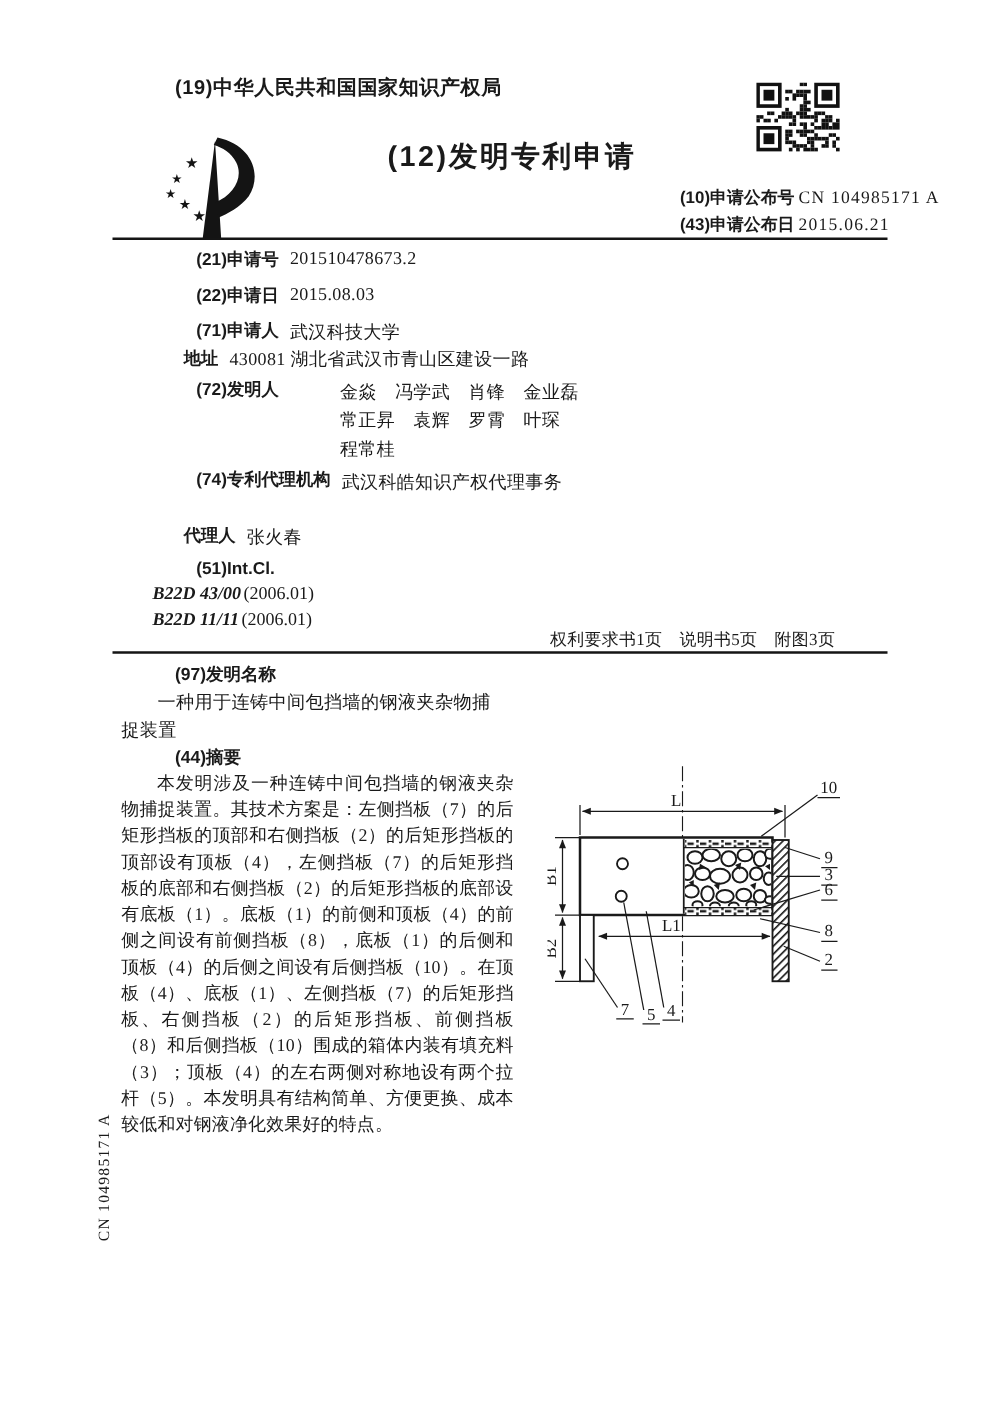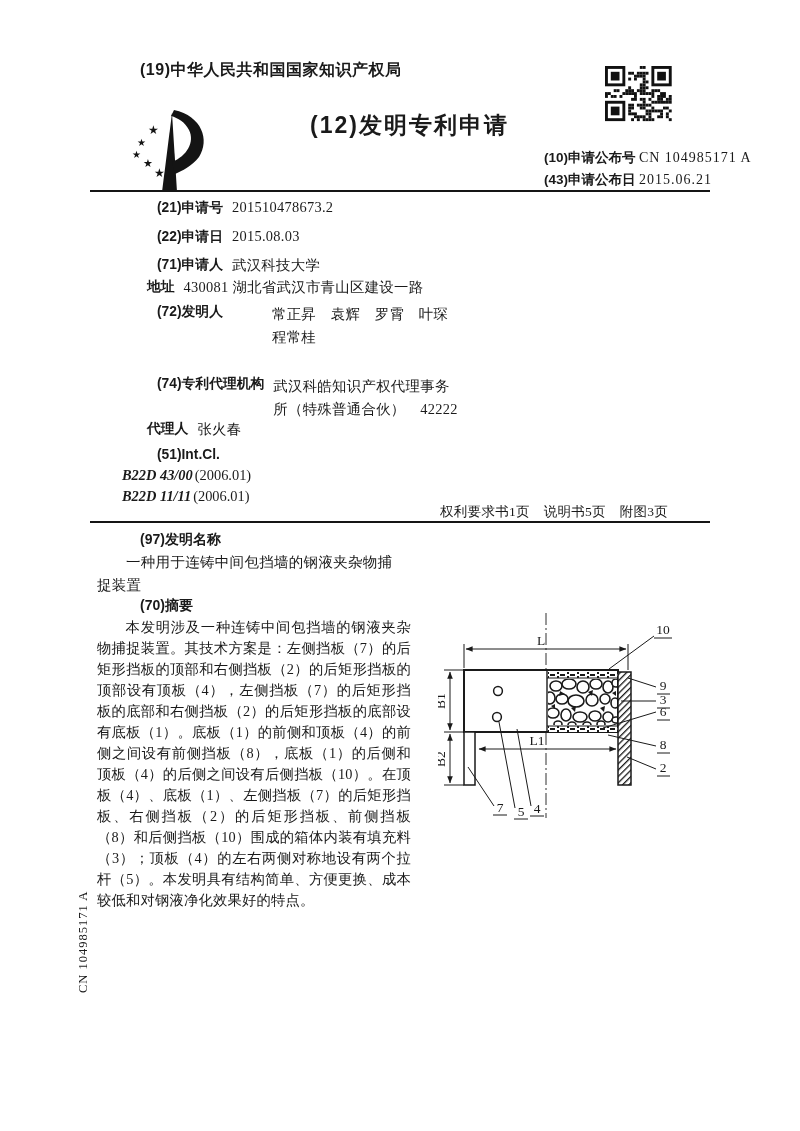--- a/index.html
+++ b/index.html
@@ -214,30 +214,30 @@
   <span class="val">武汉科技大学</span>
 </div>
 <div class="abs row indent" style="top:278px;">
   <span class="lbl">地址</span>
   <span class="val">430081 湖北省武汉市青山区建设一路</span>
 </div>
 
 <div class="abs row" style="top:303px;gap:40px;">
   <span class="lbl">(72)发明人</span>
   <span class="vstack val">
+    <span>金焱　冯学武　肖锋　金业磊</span>
     <span>常正昇　袁辉　罗霄　叶琛</span>
     <span>程常桂</span>
   </span>
 </div>
 
 <div class="abs row" style="top:375px;">
   <span class="lbl">(74)专利代理机构</span>
   <span class="vstack val">
     <span>武汉科皓知识产权代理事务</span>
-    <span>所（特殊普通合伙）　42222</span>
   </span>
 </div>
 <div class="abs row indent" style="top:420px;">
   <span class="lbl">代理人</span>
   <span class="val">张火春</span>
 </div>
 
 <div class="abs row" style="top:447px;">
   <span class="lbl">(51)Int.Cl.</span>
 </div>
@@ -247,21 +247,21 @@
 <div class="abs intcl" style="top:488px;">
   <span class="code">B22D 11/11</span><span>(2006.01)</span>
 </div>
 
 <div class="abs pages val">权利要求书1页　说明书5页　附图3页</div>
 
 <div class="abs rule" style="top:521px;"></div>
 
 <div class="abs sec-lbl lbl" style="left:97px;top:531px;">(97)发明名称</div>
 <div class="abs title-p">一种用于连铸中间包挡墙的钢液夹杂物捕捉装置</div>
-<div class="abs sec-lbl lbl" style="left:97px;top:597px;">(70)摘要</div>
+<div class="abs sec-lbl lbl" style="left:97px;top:597px;">(44)摘要</div>
 <div class="abs abstract-p">本发明涉及一种连铸中间包挡墙的钢液夹杂物捕捉装置。其技术方案是：左侧挡板（7）的后矩形挡板的顶部和右侧挡板（2）的后矩形挡板的顶部设有顶板（4），左侧挡板（7）的后矩形挡板的底部和右侧挡板（2）的后矩形挡板的底部设有底板（1）。底板（1）的前侧和顶板（4）的前侧之间设有前侧挡板（8），底板（1）的后侧和顶板（4）的后侧之间设有后侧挡板（10）。在顶板（4）、底板（1）、左侧挡板（7）的后矩形挡板、右侧挡板（2）的后矩形挡板、前侧挡板（8）和后侧挡板（10）围成的箱体内装有填充料（3）；顶板（4）的左右两侧对称地设有两个拉杆（5）。本发明具有结构简单、方便更换、成本较低和对钢液净化效果好的特点。</div>
 
 <svg class="abs" style="left:438px;top:606px;" width="296" height="220" viewBox="438 606 296 220">
   <defs>
     <marker id="ah" viewBox="0 0 10 10" refX="9.5" refY="5" markerWidth="10" markerHeight="7" orient="auto-start-reverse">
         <path d="M0,1 L10,5 L0,9 z" fill="#1a1a1a"></path>
       </marker>
     <pattern id="hatch" width="4.5" height="4.5" patternUnits="userSpaceOnUse" patternTransform="rotate(45)">
       <rect width="4.5" height="4.5" fill="#fff"></rect>
       <rect width="1.3" height="4.5" fill="#1a1a1a"></rect>

